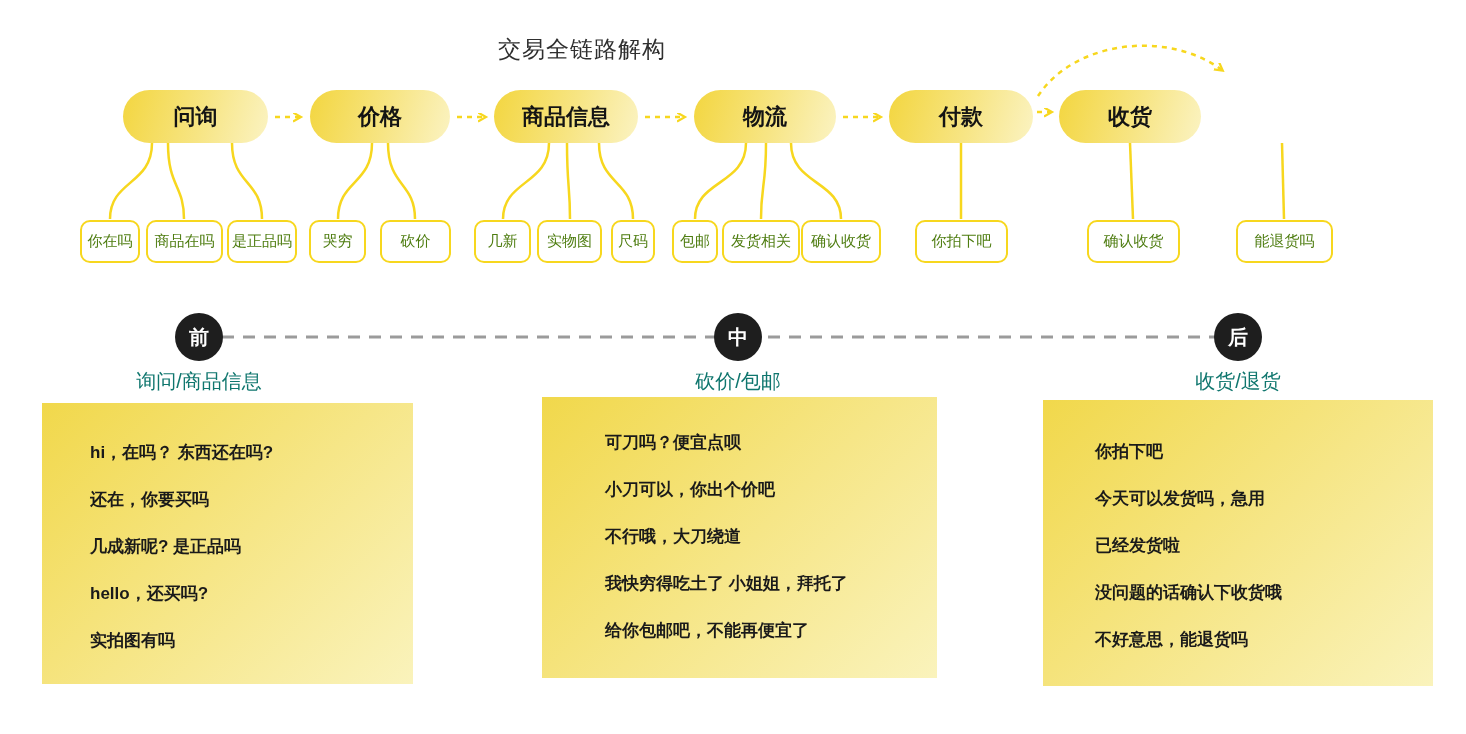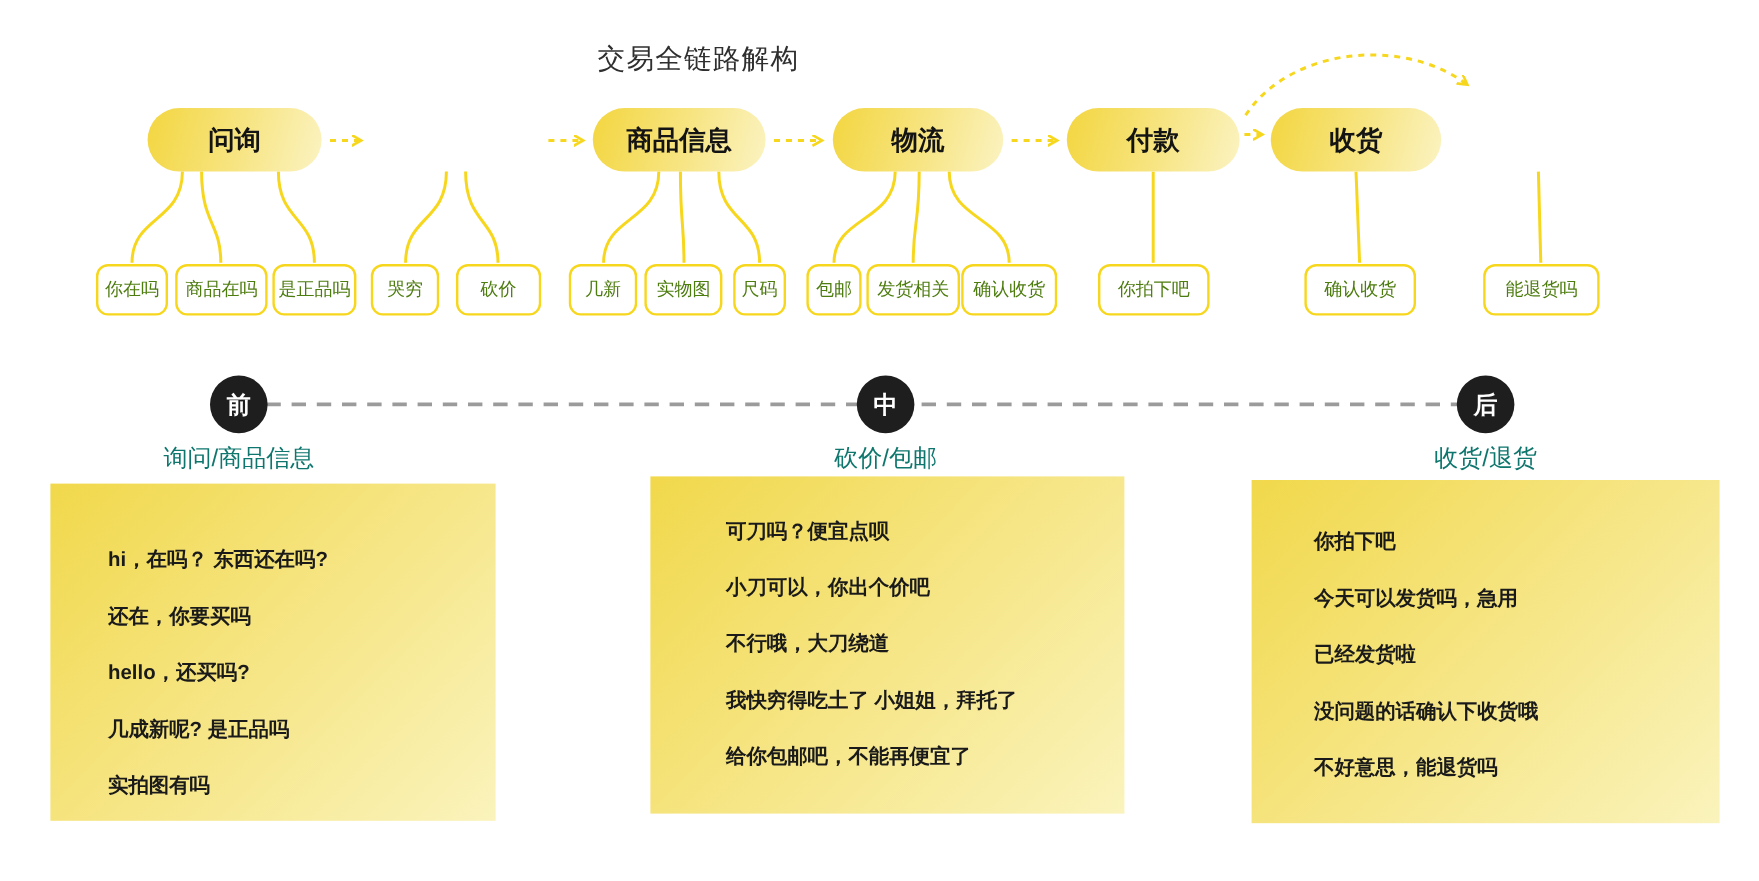--- a/index.html
+++ b/index.html
@@ -72,20 +72,23 @@
       <path d="M1130,143 L1133,219"></path>
       <path d="M1282,143 L1284,219"></path>
     </g>
 
     <line x1="222" y1="337" x2="1216" y2="337" stroke="#9B9B9B" stroke-width="3" stroke-dasharray="12 9"></line>
   </svg>
 
   <div class="pill" style="left:123px;width:145px">
     <span>问询</span>
     </div>
+  <div class="pill" style="left:310px;width:140px">
+    <span>价格</span>
+    </div>
   <div class="pill" style="left:494px;width:144px">
     <span>商品信息</span>
     </div>
   <div class="pill" style="left:694px;width:142px">
     <span>物流</span>
     </div>
   <div class="pill" style="left:889px;width:144px">
     <span>付款</span>
     </div>
   <div class="pill" style="left:1059px;width:142px">
@@ -109,25 +112,25 @@
 
   <div class="badge" style="left:175px">前</div>
   <div class="badge" style="left:714px">中</div>
   <div class="badge" style="left:1214px">后</div>
 
   <div class="phase-label" style="left:79px">询问/商品信息</div>
   <div class="phase-label" style="left:618px">砍价/包邮</div>
   <div class="phase-label" style="left:1118px">收货/退货</div>
 
   <div class="panel" style="left:42px;top:403px;width:371px;height:281px">
-    <div class="panel-lines" style="padding:40px 10px 0 48px">
+    <div class="panel-lines" style="padding:26px 10px 0 48px">
       <div class="chat-line">hi，在吗？ 东西还在吗?</div>
       <div class="chat-line">还在，你要买吗</div>
+      <div class="chat-line">几成新呢? 是正品吗</div>
       <div class="chat-line">hello，还买吗?</div>
-      <div class="chat-line">几成新呢? 是正品吗</div>
       <div class="chat-line">实拍图有吗</div>
     </div>
   </div>
 
   <div class="panel" style="left:542px;top:397px;width:395px;height:281px">
     <div class="panel-lines" style="padding:22px 10px 0 63px">
       <div class="chat-line">可刀吗？便宜点呗</div>
       <div class="chat-line">小刀可以，你出个价吧</div>
       <div class="chat-line">不行哦，大刀绕道</div>
       <div class="chat-line">我快穷得吃土了 小姐姐，拜托了</div>

